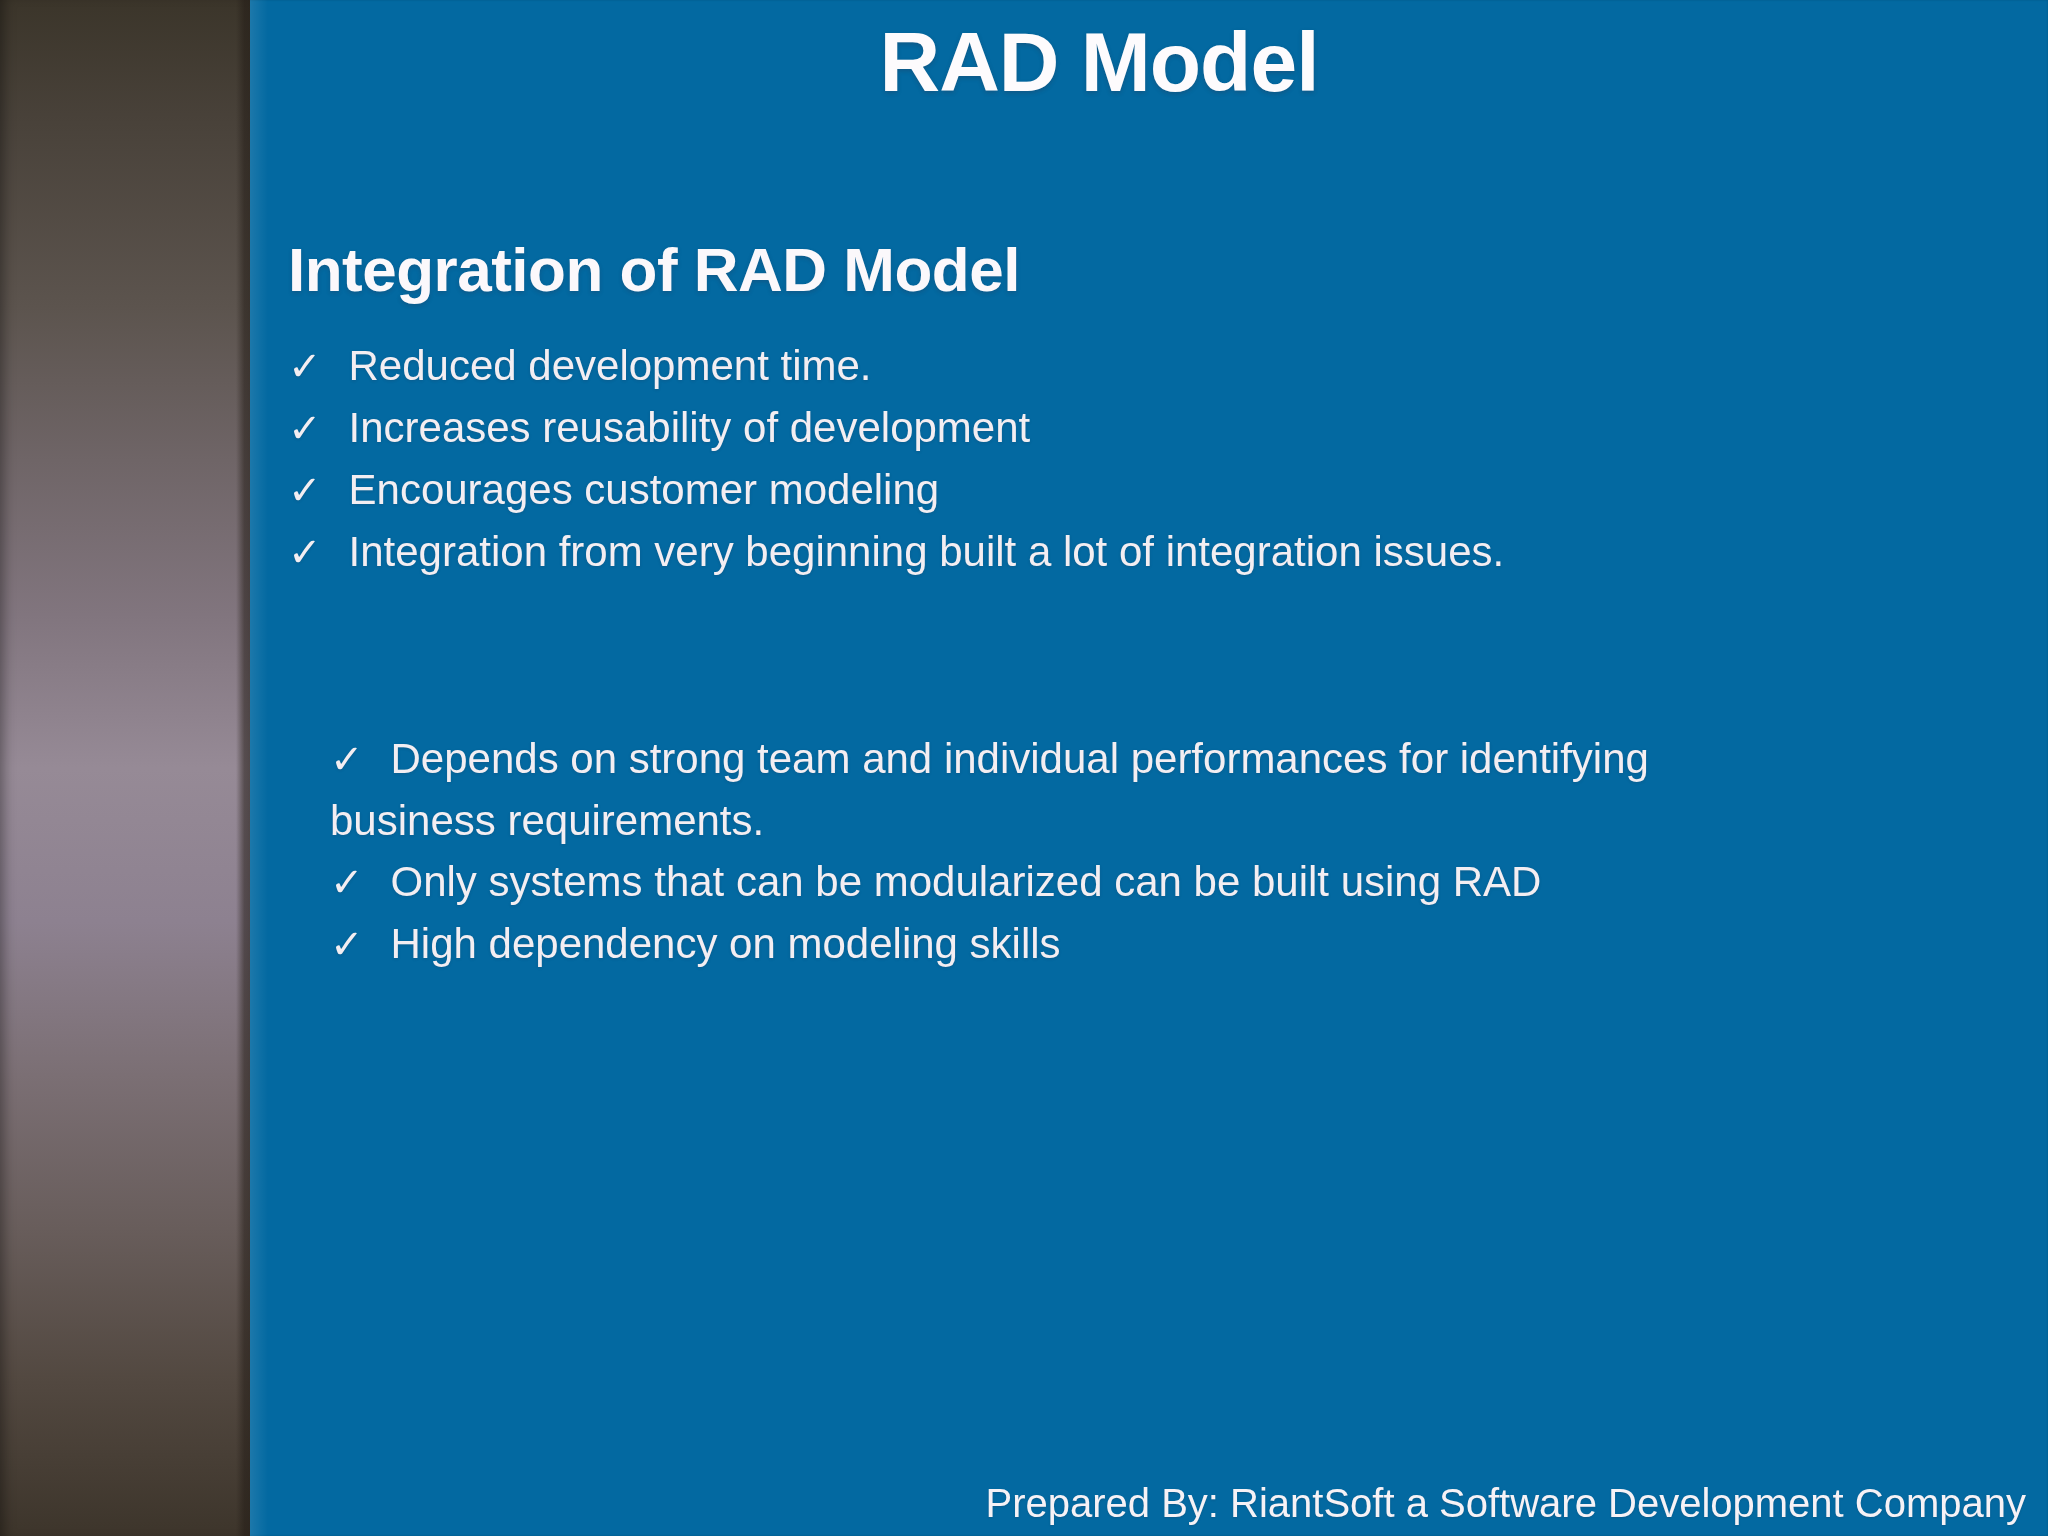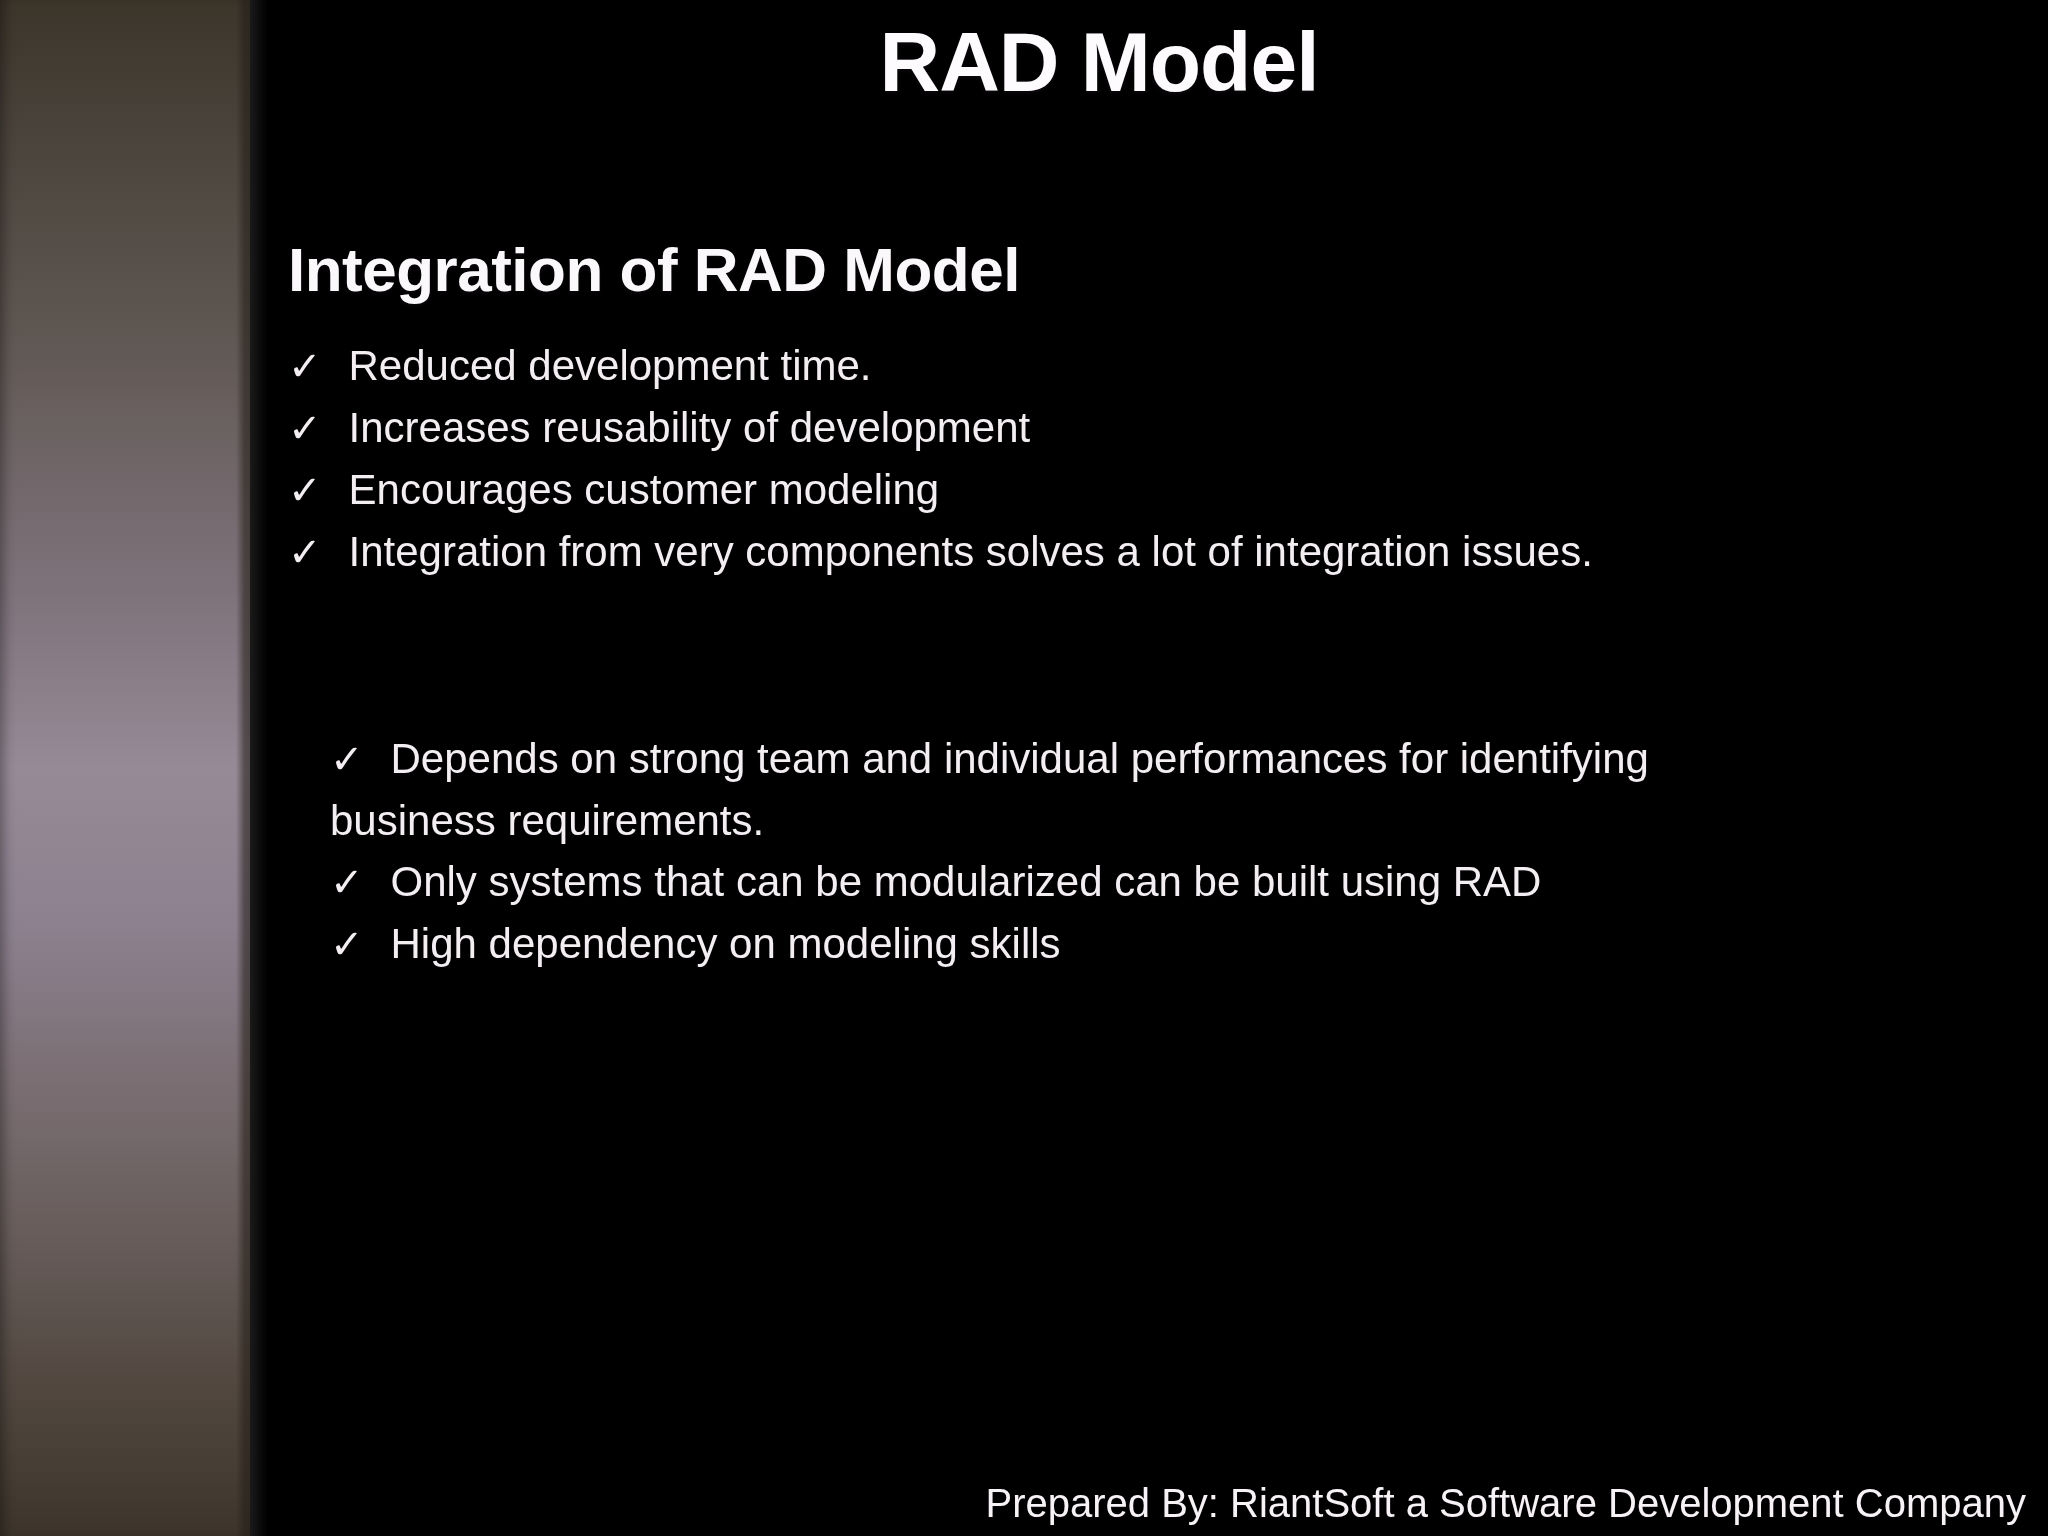--- a/index.html
+++ b/index.html
@@ -3,21 +3,21 @@
 <meta charset="utf-8">
 <style>
   * { margin: 0; padding: 0; box-sizing: border-box; }
   html, body { background: #222; }
   body { font-family: "Liberation Sans", sans-serif; }
 
   .slide {
     position: relative;
     width: 2048px;
     height: 1536px;
-    background: #000000;
+    background: #0369a1;
     overflow: hidden;
     box-shadow: inset 0 0 2px rgba(0,0,0,0.2);
   }
 
   
   .sidebar {
     position: absolute;
     left: 0; top: 0; bottom: 0;
     width: 250px;
     background: linear-gradient(180deg,
@@ -108,21 +108,21 @@
   <div class="sidebar-highlight"></div>
 
   <h1 class="title">RAD Model</h1>
 
   <div class="section section-advantages">
     <h2 class="section-heading">Integration of RAD Model</h2>
     <ul class="check-list">
       <li><span class="check-icon">✓</span><span class="item-text">Reduced development time.</span></li>
       <li><span class="check-icon">✓</span><span class="item-text">Increases reusability of development</span></li>
       <li><span class="check-icon">✓</span><span class="item-text">Encourages customer modeling</span></li>
-      <li><span class="check-icon">✓</span><span class="item-text">Integration from very components solves a lot of integration issues.</span></li>
+      <li><span class="check-icon">✓</span><span class="item-text">Integration from very beginning built a lot of integration issues.</span></li>
     </ul>
   </div>
 
   <div class="section section-disadvantages">
     <ul class="check-list">
       <li><span class="check-icon">✓</span><span class="item-text">Depends on strong team and individual performances for identifying
 business requirements.</span></li>
       <li><span class="check-icon">✓</span><span class="item-text">Only systems that can be modularized can be built using RAD</span></li>
       <li><span class="check-icon">✓</span><span class="item-text">High dependency on modeling skills</span></li>
     </ul>

